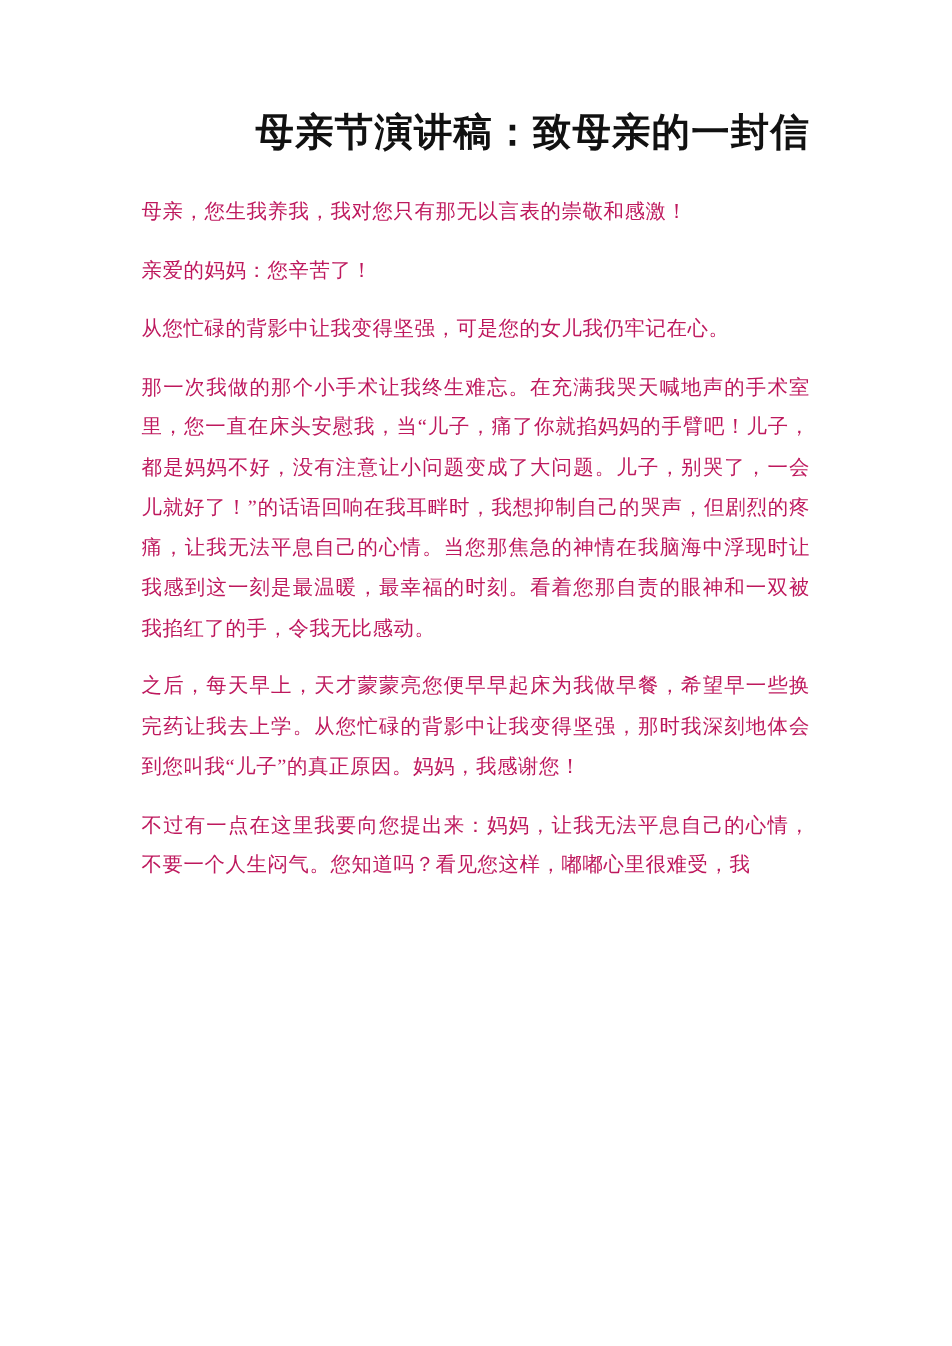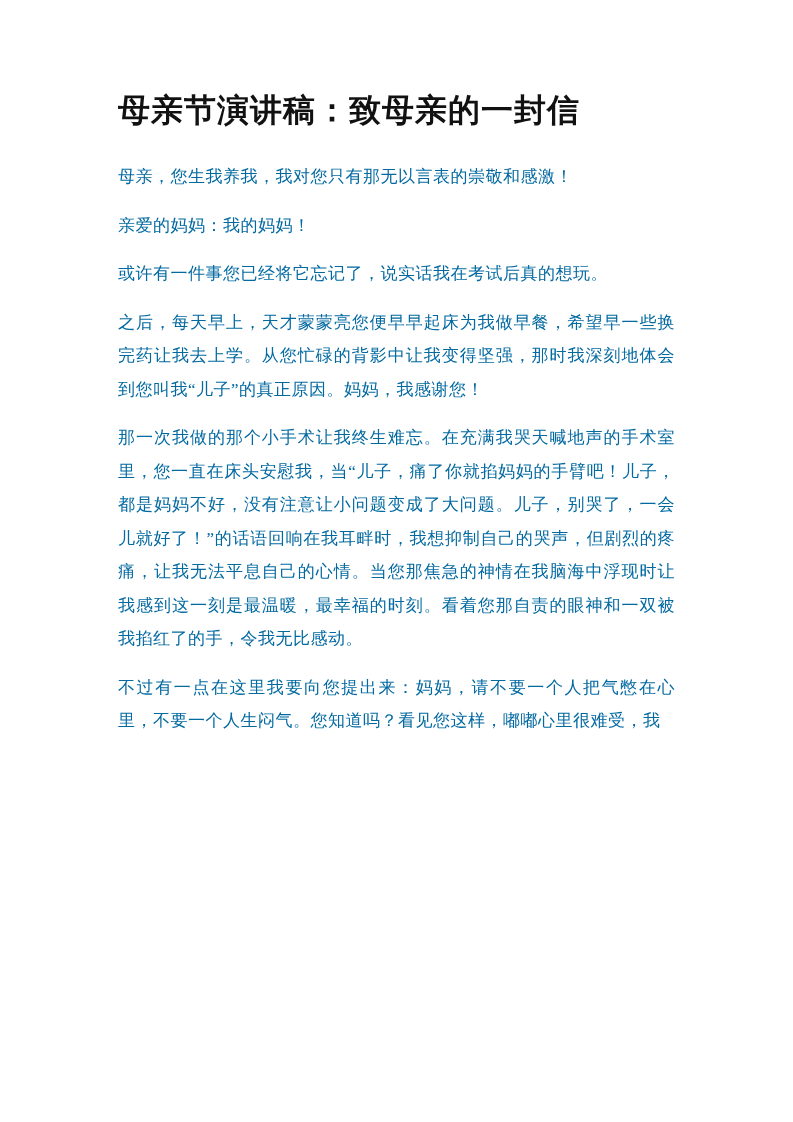--- a/index.html
+++ b/index.html
@@ -17,42 +17,42 @@
     padding: 88px 118px 0 118px;
     overflow: hidden;
     font-family: "Liberation Serif", "DejaVu Serif", serif;
     color: #1f1f1f;
   }
   .doc-title {
     margin: 0 0 28px 0;
     font-size: 32px;
     font-weight: bold;
     line-height: 44px;
-    text-align: left;
+    text-align: right;
     color: #111111;
     letter-spacing: 1px;
     white-space: nowrap;
   }
   .doc-body p {
     margin: 0 0 15px 0;
     font-size: 17px;
     line-height: 33.5px;
     text-align: justify;
     text-justify: inter-ideograph;
     letter-spacing: 0.5px;
-    color: #0369a1;
+    color: #be185d;
   }
 </style>
 </head>
 <body>
 
 <div class="page">
   <h1 class="doc-title">母亲节演讲稿：致母亲的一封信</h1>
 
   <div class="doc-body">
     <p>母亲，您生我养我，我对您只有那无以言表的崇敬和感激！</p>
-    <p>亲爱的妈妈：我的妈妈！</p>
-    <p>或许有一件事您已经将它忘记了，说实话我在考试后真的想玩。</p>
+    <p>亲爱的妈妈：您辛苦了！</p>
+    <p>从您忙碌的背影中让我变得坚强，可是您的女儿我仍牢记在心。</p>
+    <p>那一次我做的那个小手术让我终生难忘。在充满我哭天喊地声的手术室里，您一直在床头安慰我，当“儿子，痛了你就掐妈妈的手臂吧！儿子，都是妈妈不好，没有注意让小问题变成了大问题。儿子，别哭了，一会儿就好了！”的话语回响在我耳畔时，我想抑制自己的哭声，但剧烈的疼痛，让我无法平息自己的心情。当您那焦急的神情在我脑海中浮现时让我感到这一刻是最温暖，最幸福的时刻。看着您那自责的眼神和一双被我掐红了的手，令我无比感动。</p>
     <p>之后，每天早上，天才蒙蒙亮您便早早起床为我做早餐，希望早一些换完药让我去上学。从您忙碌的背影中让我变得坚强，那时我深刻地体会到您叫我“儿子”的真正原因。妈妈，我感谢您！</p>
-    <p>那一次我做的那个小手术让我终生难忘。在充满我哭天喊地声的手术室里，您一直在床头安慰我，当“儿子，痛了你就掐妈妈的手臂吧！儿子，都是妈妈不好，没有注意让小问题变成了大问题。儿子，别哭了，一会儿就好了！”的话语回响在我耳畔时，我想抑制自己的哭声，但剧烈的疼痛，让我无法平息自己的心情。当您那焦急的神情在我脑海中浮现时让我感到这一刻是最温暖，最幸福的时刻。看着您那自责的眼神和一双被我掐红了的手，令我无比感动。</p>
-    <p>不过有一点在这里我要向您提出来：妈妈，请不要一个人把气憋在心里，不要一个人生闷气。您知道吗？看见您这样，嘟嘟心里很难受，我</p>
+    <p>不过有一点在这里我要向您提出来：妈妈，让我无法平息自己的心情，不要一个人生闷气。您知道吗？看见您这样，嘟嘟心里很难受，我</p>
   </div>
 </div>
 
 </body></html>

